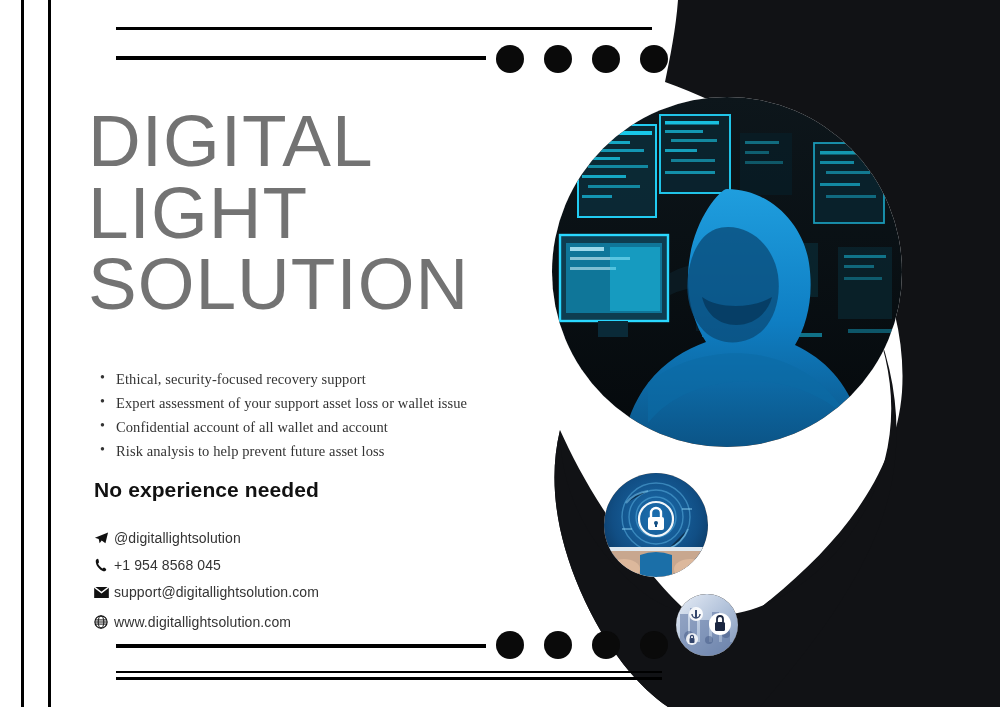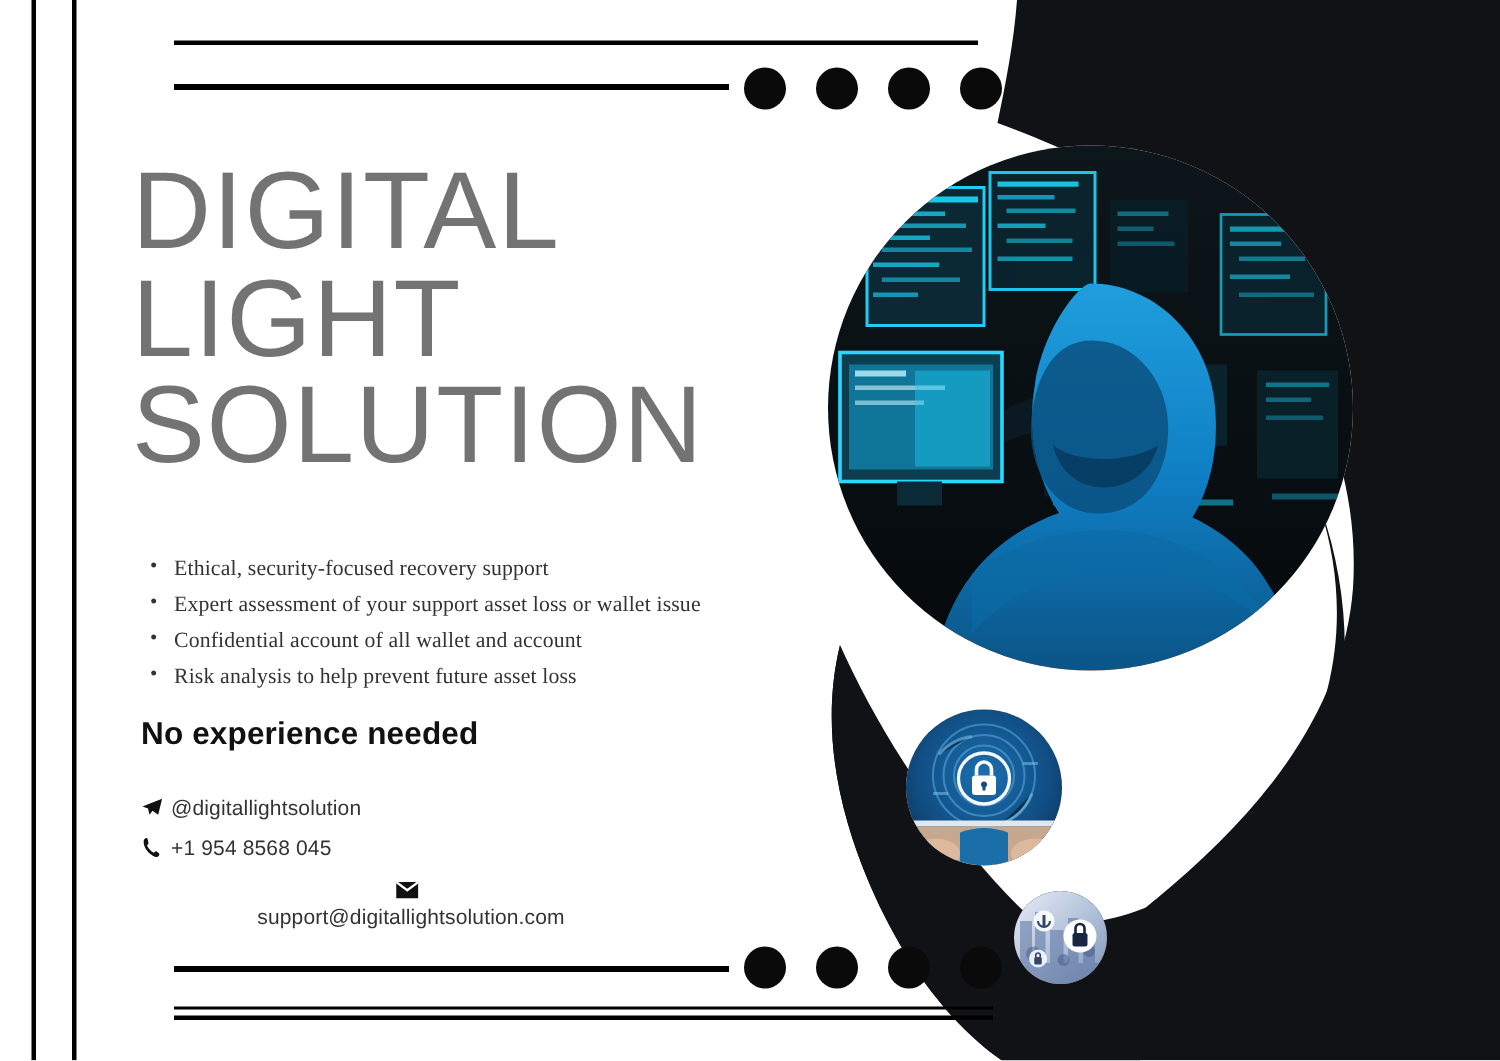--- a/index.html
+++ b/index.html
@@ -66,21 +66,21 @@
     font-size:21px; font-weight:bold; color:#111; letter-spacing:.1px;
   }
   .contacts { position:absolute; left:94px; top:529px; width:360px; }
   .c-row { display:flex; align-items:center; margin-bottom:9px; height:18px; }
   .c-row .ic {
     width:20px; flex:0 0 20px; display:flex; align-items:center; justify-content:flex-start;
     color:#111;
   }
   .c-row .ic svg { display:block; }
   .c-row .tx { font-size:14px; color:#333; letter-spacing:.1px; }
-  .c-row.spaced { margin-bottom:12px;flex-direction:column; }
+  .c-row.spaced { margin-bottom:12px; }
 
   
   .circ { position:absolute; border-radius:50%; background:#0d1117; overflow:hidden; }
   .circ .ring {
     position:absolute; inset:0; border-radius:50%;
     box-shadow:0 0 0 10px #ffffff; pointer-events:none;
   }
   .circ .inner { position:absolute; inset:0; border-radius:50%; overflow:hidden; }
 
   
@@ -182,20 +182,30 @@
     <div class="c-row spaced">
       <span class="ic">
         <svg width="15" height="11" viewBox="0 0 16 12">
             <path d="M0 0h16v12H0z" fill="#111"></path>
             <path d="M0 0l8 6 8-6" stroke="#fff" stroke-width="1.6" fill="none"></path>
           </svg>
       </span>
       <span class="tx">support@digitallightsolution.com</span>
     </div>
 
+    <div class="c-row spaced">
+      <span class="ic">
+        <svg width="14" height="14" viewBox="0 0 16 16">
+          <circle cx="8" cy="8" r="7" fill="none" stroke="#111" stroke-width="1.3"></circle>
+          <ellipse cx="8" cy="8" rx="3.2" ry="7" fill="none" stroke="#111" stroke-width="1.1"></ellipse>
+          <path d="M1.2 5.6h13.6M1.2 10.4h13.6M1 8h14" stroke="#111" stroke-width="1.1"></path>
+        </svg>
+      </span>
+      <span class="tx">www.digitallightsolution.com</span>
+    </div>
   </div>
 
   <div class="circ" id="hero">
     <div class="inner">
       <svg width="350" height="350" viewBox="0 0 350 350">
         <defs>
           <linearGradient id="hoodG" x1="0" y1="0" x2="0" y2="1">
             <stop offset="0%" stop-color="#1f9ede"></stop>
             <stop offset="45%" stop-color="#0f7fc4"></stop>
             <stop offset="100%" stop-color="#0a4a78"></stop>

